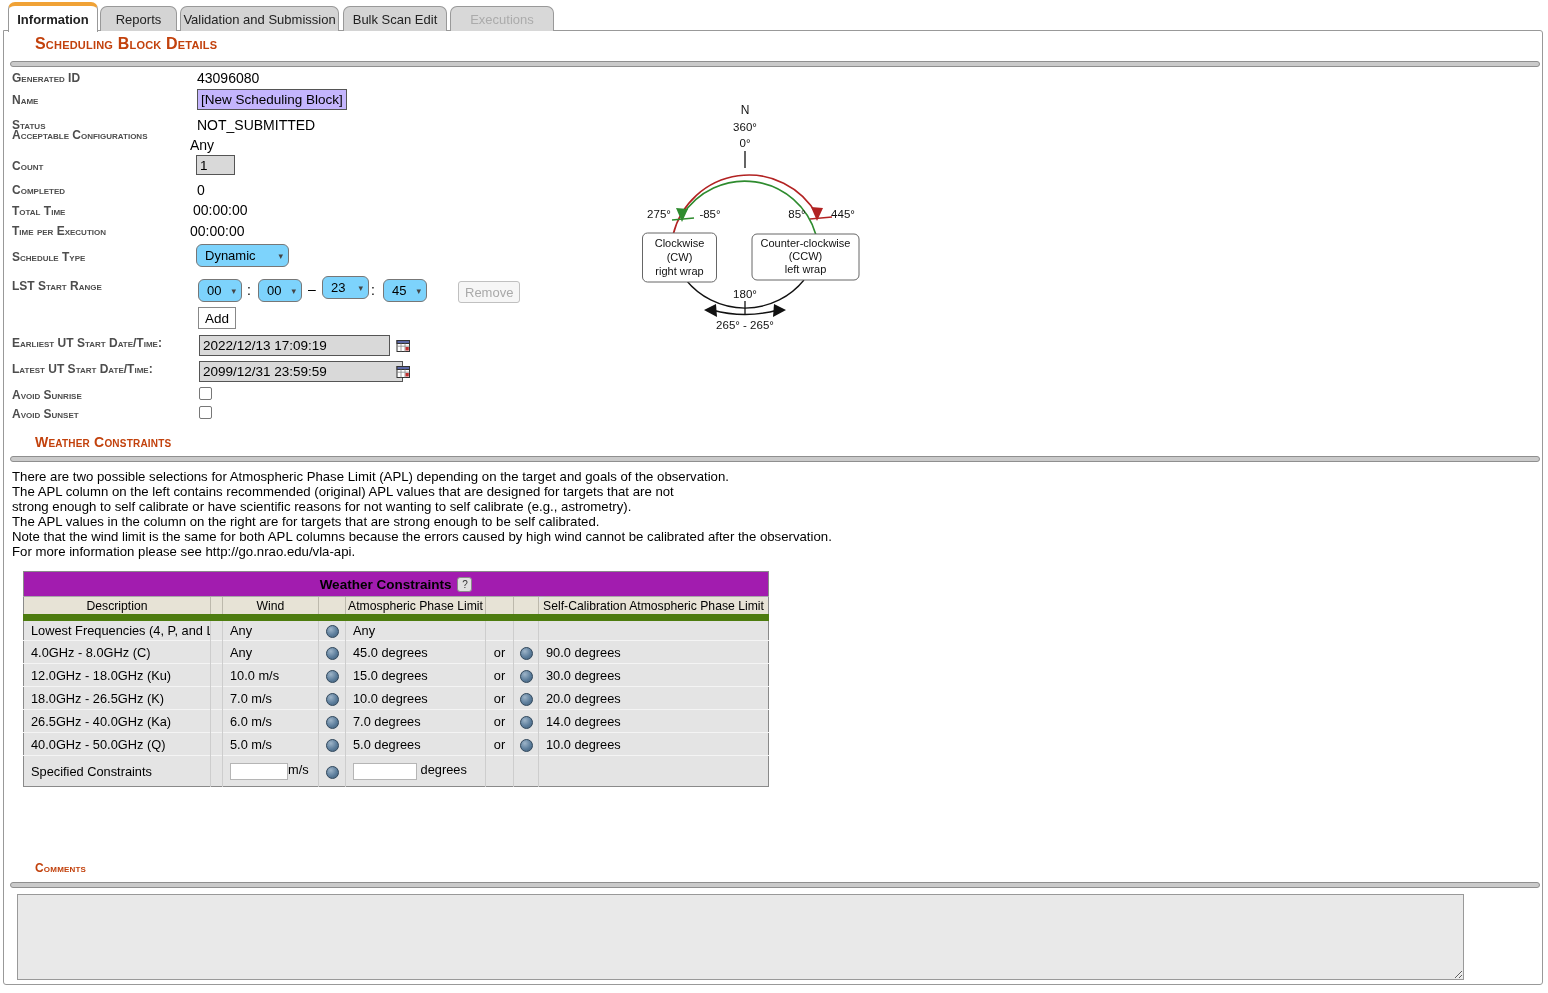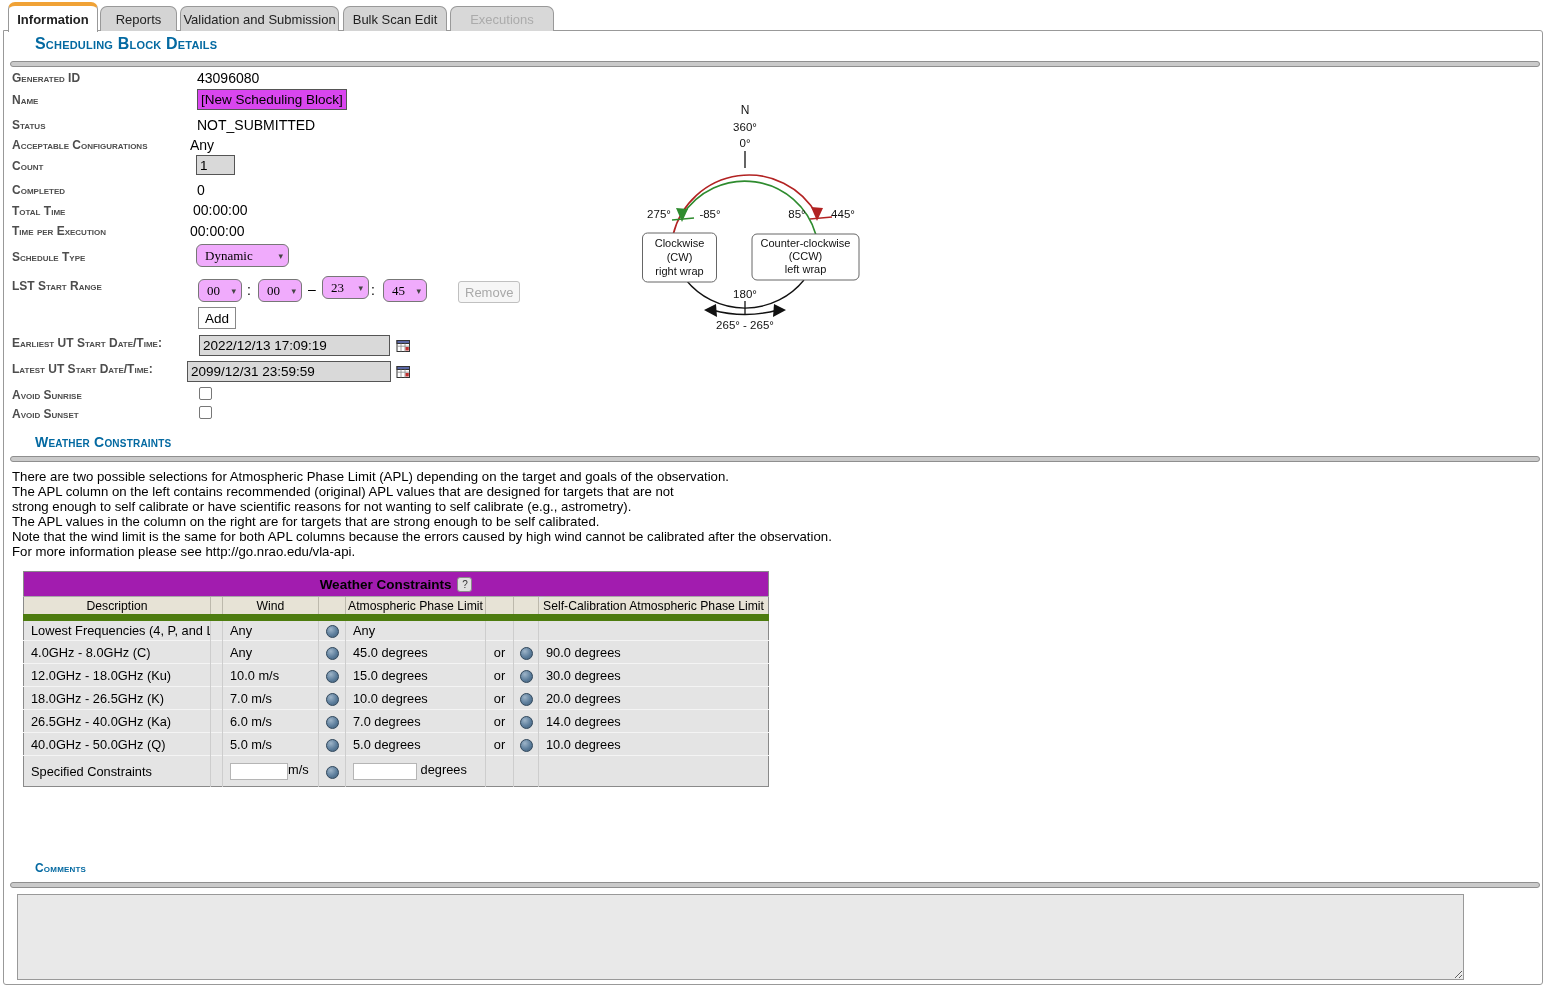--- a/index.html
+++ b/index.html
@@ -27,49 +27,49 @@
   }
   .tab.disabled { color:#ababab; background:#d8d8d8; }
   #tab-information { left:8px;  width:90px; }
   #tab-reports     { left:100px; width:77px; }
   #tab-validation  { left:180px; width:159px; }
   #tab-bulk        { left:343px; width:104px; }
   #tab-executions  { left:450px; width:104px; }
 
   
   .section-heading {
-    position:absolute; color:#0369a1; font-weight:bold;
+    position:absolute; color:#c2410c; font-weight:bold;
     font-variant:small-caps; letter-spacing:.2px; z-index:2;
   }
   #h-details  { left:35px; top:35px; font-size:16px; }
   #h-weather  { left:35px; top:434px; font-size:14px; }
   #h-comments { left:35px; top:861px; font-size:12px; }
   .divider {
     position:absolute; left:10px; width:1528px; height:4px;
     background:#cacaca; border:1px solid #8f8f8f; border-radius:4px; z-index:2;
   }
   #div1 { top:61px; } #div2 { top:456px; } #div3 { top:882px; }
 
   
   .flabel {
     position:absolute; left:12px; font-size:12px; font-weight:bold;
     color:#4d4d4d; font-variant:small-caps; z-index:2; white-space:nowrap;
   }
   .fvalue { position:absolute; font-size:14px; color:#000; z-index:2; white-space:nowrap; }
   .tinput {
     position:absolute; box-sizing:border-box; border:1px solid #555;
-    background:#d946ef; font-family:"Liberation Sans",sans-serif; font-size:13.5px;
+    background:#c4b5fd; font-family:"Liberation Sans",sans-serif; font-size:13.5px;
     padding:0 3px; z-index:2;
   }
   .tinput.gray { background:#d9d9d9; }
   .selwrap { position:absolute; z-index:2; }
   .selwrap select {
     -webkit-appearance:none; appearance:none; width:100%; height:100%;
-    border:1px solid #777; border-radius:6px; background:#f0abfc;
-    font-family:Liberation Serif, serif; font-size:13px; padding:0 16px 0 8px;
+    border:1px solid #777; border-radius:6px; background:#7dd3fc;
+    font-family:Liberation Sans, sans-serif; font-size:13px; padding:0 16px 0 8px;
     color:#000;
   }
   .selwrap::after {
     content:"▾"; position:absolute; right:6px; top:50%; transform:translateY(-52%);
     font-size:9px; color:#444; pointer-events:none;
   }
   .sep { position:absolute; font-size:14px; z-index:2; }
   .btn-remove {
     position:absolute; left:458px; top:281px; width:62px; height:22px;
     background:#f6f6f6; border:1px solid #c0c0c0; border-radius:3px;
@@ -155,21 +155,21 @@
 <div class="tab" id="tab-validation">Validation and Submission</div>
 <div class="tab" id="tab-bulk">Bulk Scan Edit</div>
 <div class="tab disabled" id="tab-executions">Executions</div>
 
 <div class="section-heading" id="h-details">Scheduling Block Details</div>
 <div class="divider" id="div1"></div>
 
 <div class="flabel" style="top:71px">Generated ID</div>
 <div class="flabel" style="top:93px">Name</div>
 <div class="flabel" style="top:118px">Status</div>
-<div class="flabel" style="top:138px">Acceptable Configurations</div>
+<div class="flabel" style="top:128px">Acceptable Configurations</div>
 <div class="flabel" style="top:159px">Count</div>
 <div class="flabel" style="top:183px">Completed</div>
 <div class="flabel" style="top:204px">Total Time</div>
 <div class="flabel" style="top:224px">Time per Execution</div>
 <div class="flabel" style="top:250px">Schedule Type</div>
 <div class="flabel" style="top:279px">LST Start Range</div>
 <div class="flabel" style="top:336px">Earliest UT Start Date/Time:</div>
 <div class="flabel" style="top:362px">Latest UT Start Date/Time:</div>
 <div class="flabel" style="top:388px">Avoid Sunrise</div>
 <div class="flabel" style="top:407px">Avoid Sunset</div>
@@ -207,21 +207,21 @@
 
 <input class="tinput gray" style="left: 199px; top: 335px; width: 191px; height: 21px;" value="2022/12/13 17:09:19">
 <svg class="cal-icon" style="left:396px; top:338px" width="15" height="15" viewBox="0 0 15 15">
   <rect x="1" y="2.5" width="12.5" height="11" fill="#fff" stroke="#333" stroke-width="1"></rect>
   <rect x="1" y="2.5" width="12.5" height="3" fill="#5b67a5" stroke="#333" stroke-width="1"></rect>
   <line x1="1" y1="8.2" x2="13.5" y2="8.2" stroke="#888" stroke-width="0.8"></line>
   <line x1="5" y1="5.5" x2="5" y2="13.5" stroke="#888" stroke-width="0.8"></line>
   <line x1="9" y1="5.5" x2="9" y2="13.5" stroke="#888" stroke-width="0.8"></line>
   <rect x="9.5" y="9" width="3.3" height="3.5" fill="#c03030"></rect>
 </svg>
-<input class="tinput gray" style="left: 187px; top: 361px; width: 204px; height: 21px;" value="2099/12/31 23:59:59">
+<input class="tinput gray" style="left: 199px; top: 361px; width: 204px; height: 21px;" value="2099/12/31 23:59:59">
 <svg class="cal-icon" style="left:396px; top:364px" width="15" height="15" viewBox="0 0 15 15">
   <rect x="1" y="2.5" width="12.5" height="11" fill="#fff" stroke="#333" stroke-width="1"></rect>
   <rect x="1" y="2.5" width="12.5" height="3" fill="#5b67a5" stroke="#333" stroke-width="1"></rect>
   <line x1="1" y1="8.2" x2="13.5" y2="8.2" stroke="#888" stroke-width="0.8"></line>
   <line x1="5" y1="5.5" x2="5" y2="13.5" stroke="#888" stroke-width="0.8"></line>
   <line x1="9" y1="5.5" x2="9" y2="13.5" stroke="#888" stroke-width="0.8"></line>
   <rect x="9.5" y="9" width="3.3" height="3.5" fill="#c03030"></rect>
 </svg>
 
 <input type="checkbox" class="cbox" style="left: 199px; top: 387px;">

